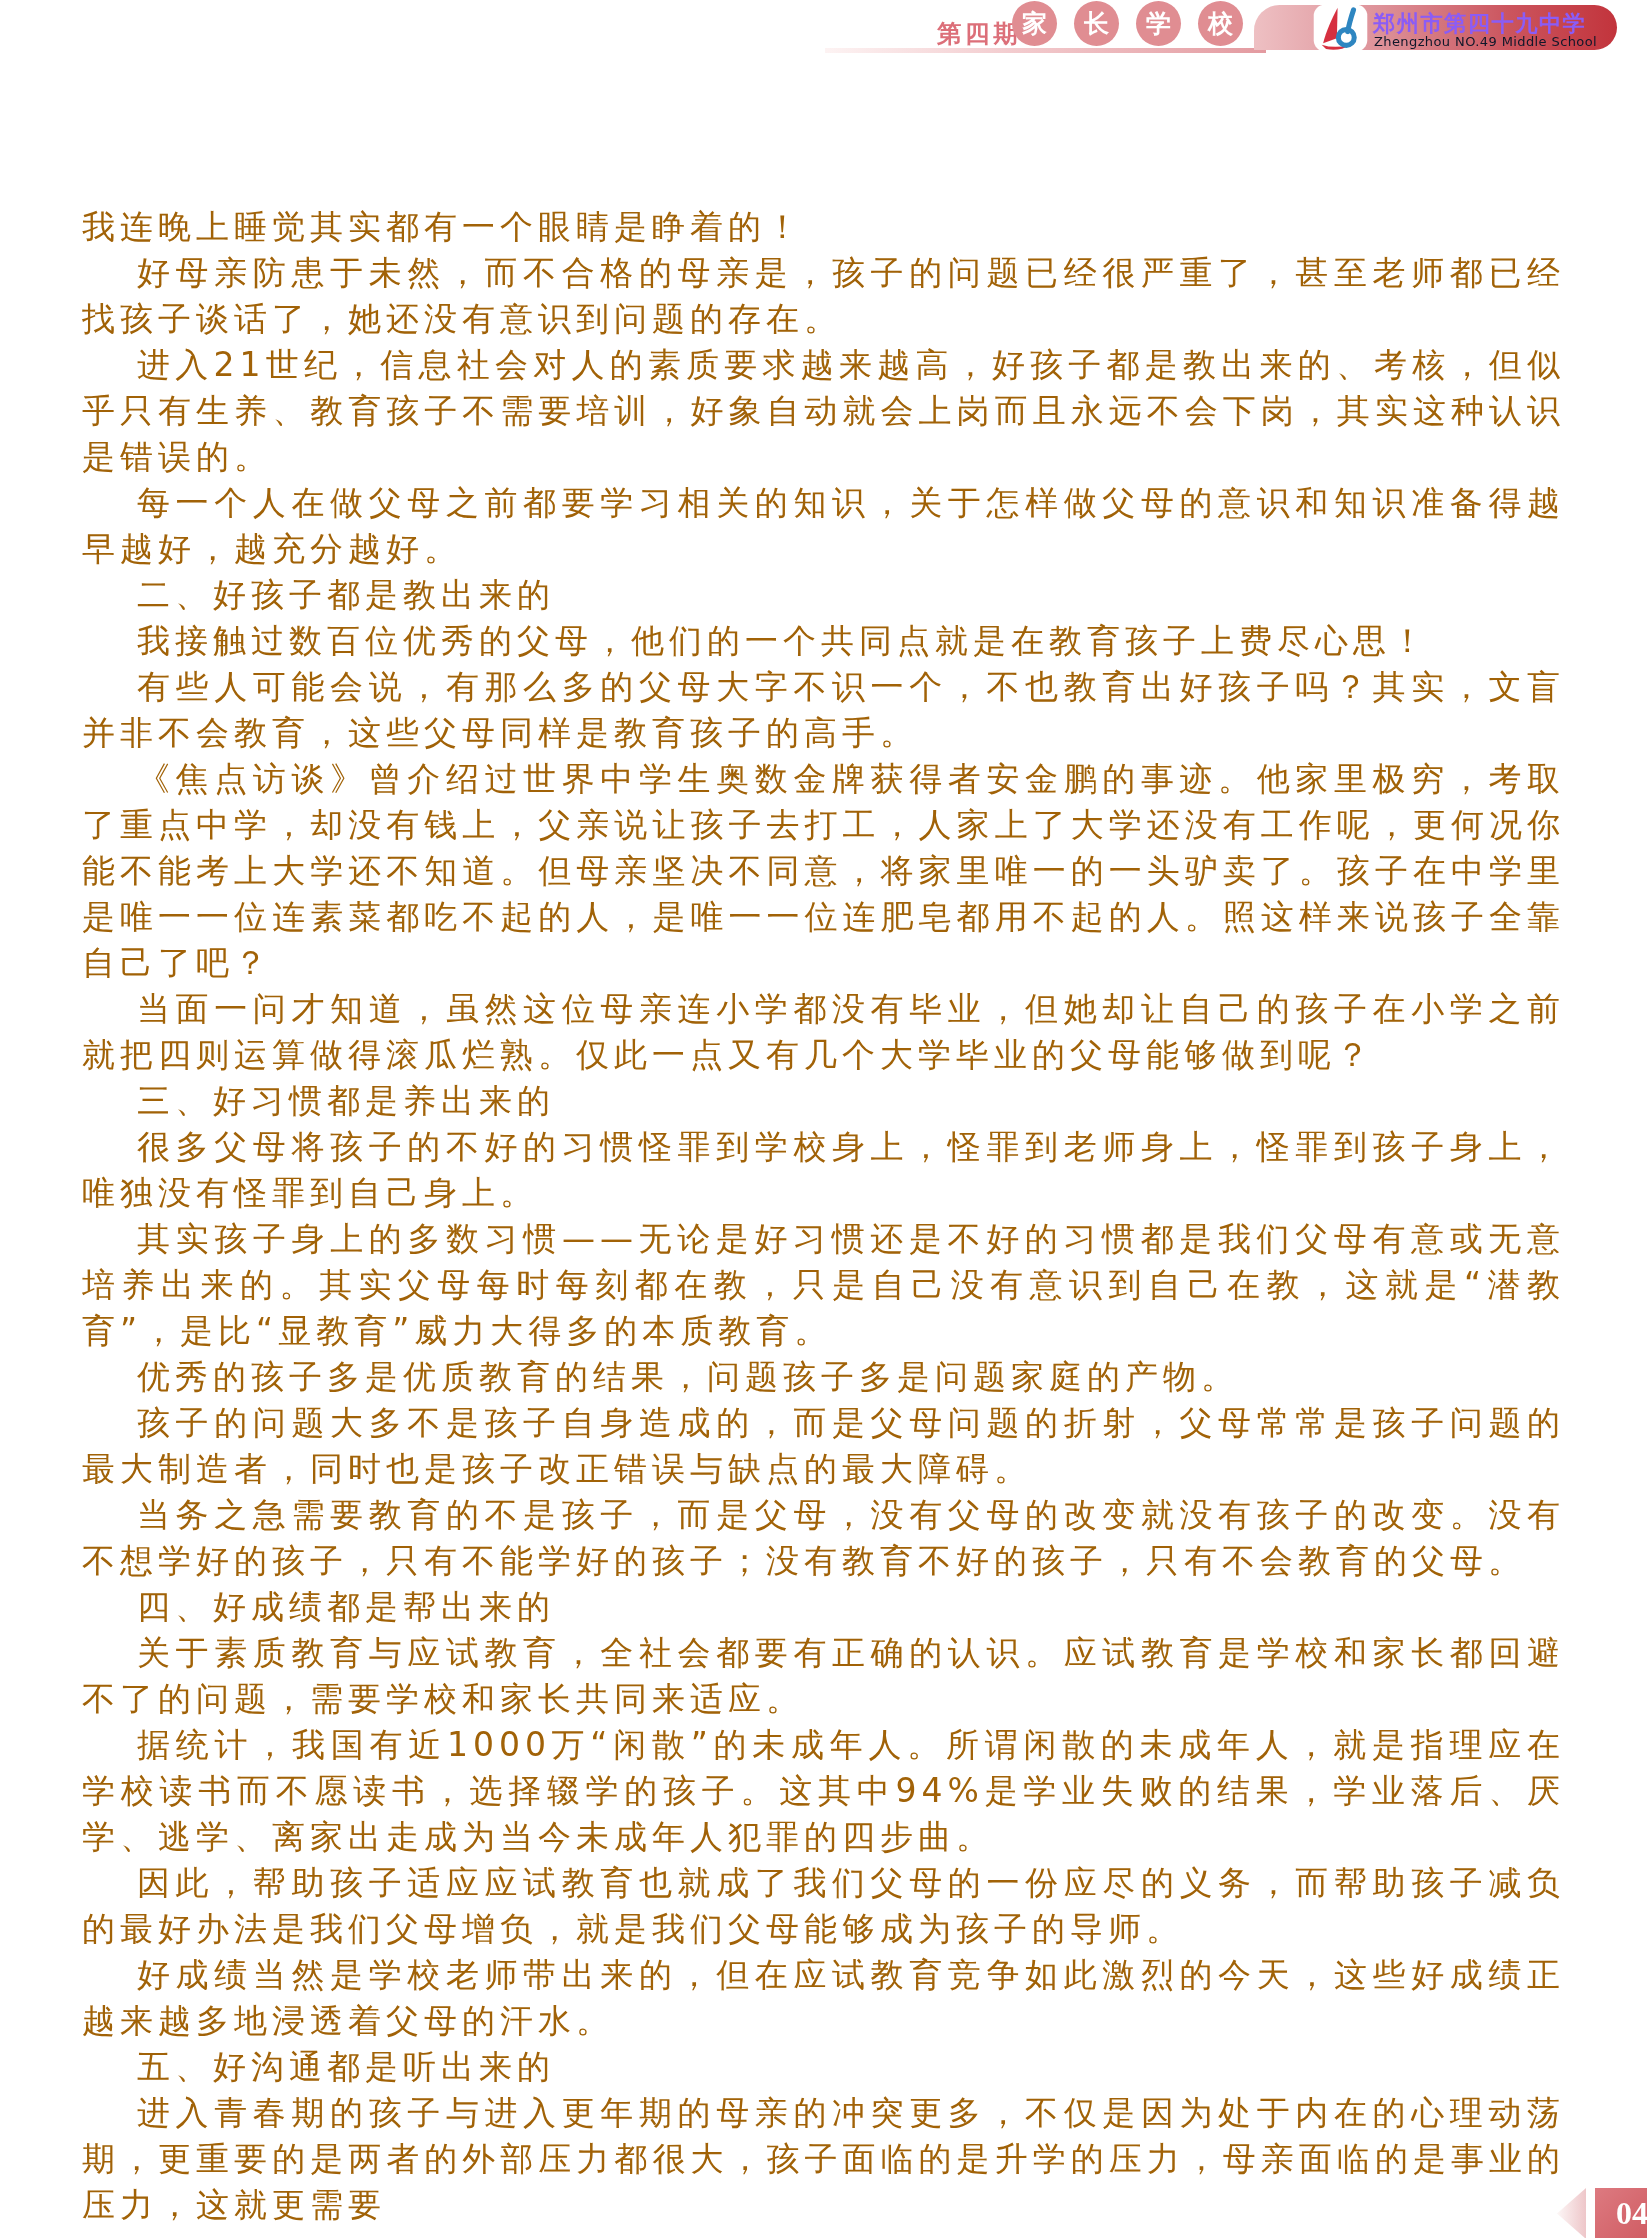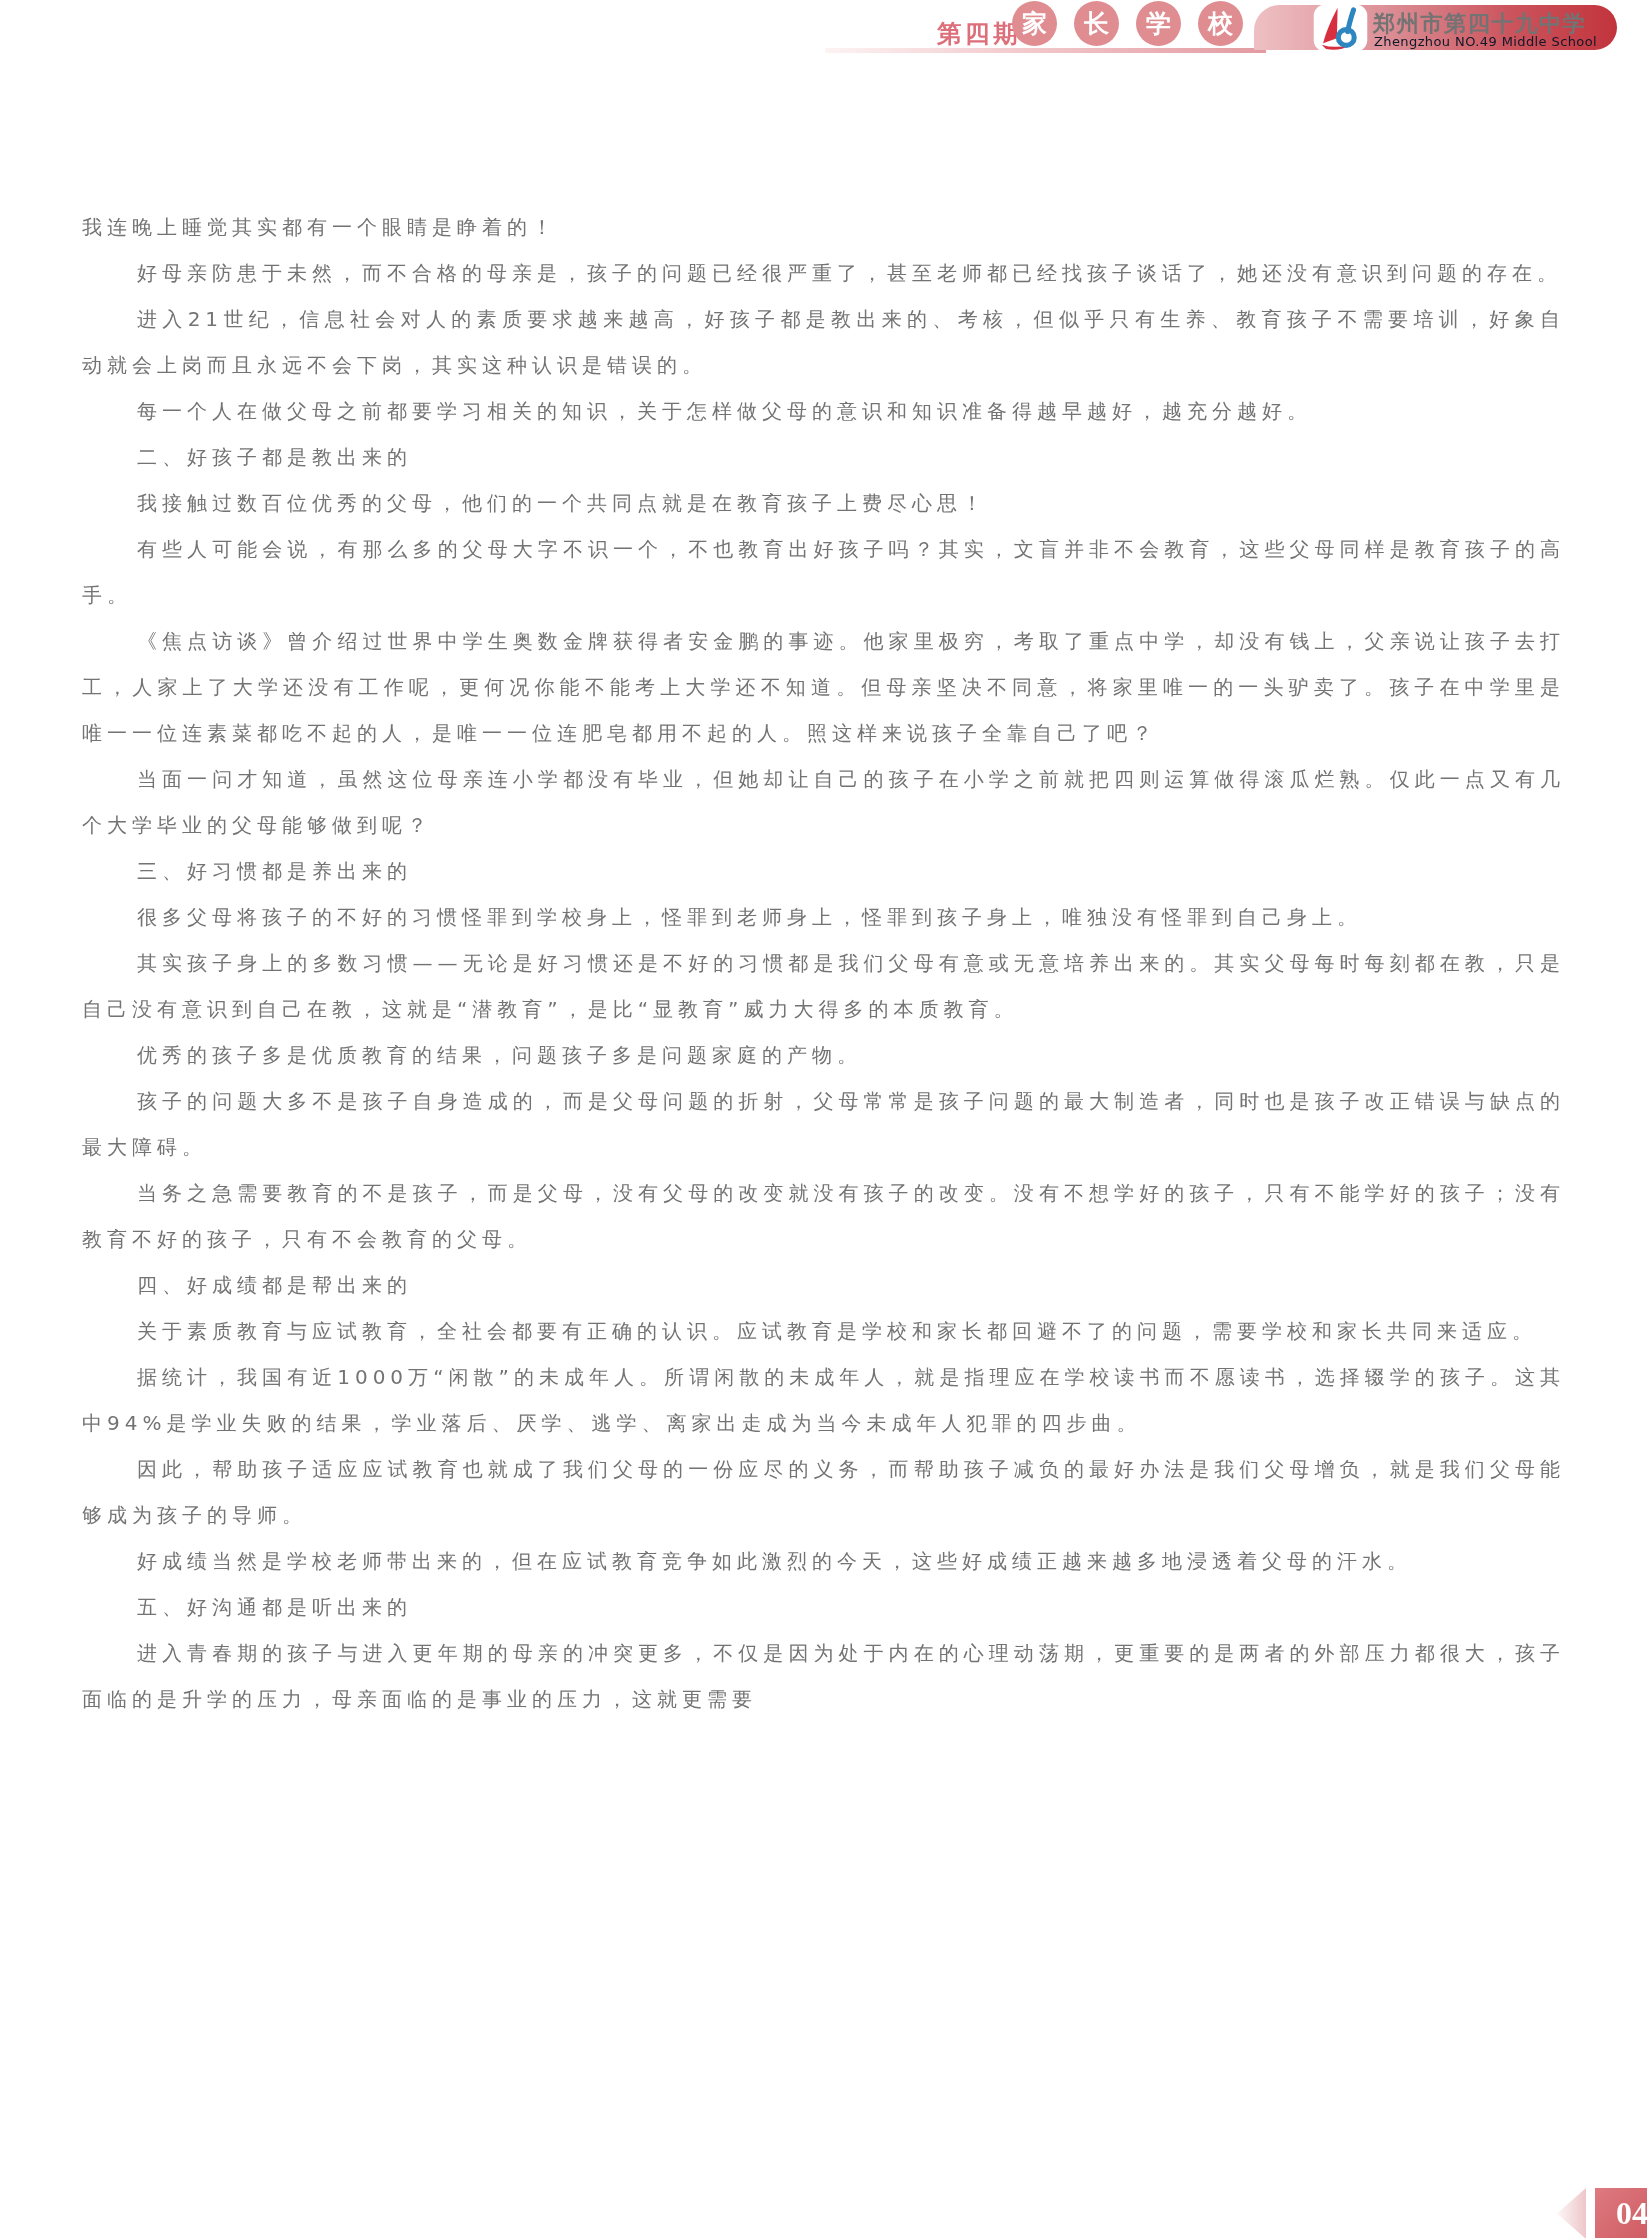--- a/index.html
+++ b/index.html
@@ -24,33 +24,33 @@
     font-size:25px;font-weight:bold;
   }
   .c0{left:1012px;} .c1{left:1074px;} .c2{left:1136px;} .c3{left:1198px;}
   .band{
     position:absolute;left:1254px;top:5px;width:363px;height:45px;
     background:linear-gradient(to right,#eec0c3 0%,#dd9198 35%,#cb555e 70%,#c2343c 100%);
     border-radius:26px 23px 23px 0;
   }
   .logo{position:absolute;left:1313px;top:3.6px;width:55px;height:48px;}
   .school-cn{
-    position:absolute;left:1373px;top:8.6px;color:#737373;
+    position:absolute;left:1373px;top:8.6px;color:#8b5cf6;
     font-family:"Liberation Serif","DejaVu Serif",serif;
     font-size:22.3px;font-weight:bold;letter-spacing:1.4px;white-space:nowrap;
   }
   .school-en{
     position:absolute;left:1374px;top:34px;color:#0f172a;
     font-size:13px;letter-spacing:0.4px;white-space:nowrap;
   }
 
   
   .article{
     position:absolute;left:82px;top:204px;width:1483px;
-    font-size:20px;line-height:46px;color:#737373;
+    font-size:33px;line-height:46px;color:#a16207;
     text-align:justify;letter-spacing:5px;
   }
   .article p{margin:0;text-indent:55px;}
   .article p.no-indent{text-indent:0;}
 
   
   .page-triangle{
     position:absolute;right:62px;bottom:0;width:29px;height:51px;
     background:linear-gradient(to left,#eec6c9 0%,#fcf4f4 95%);
     clip-path:polygon(100% 0,100% 100%,0 50%);

